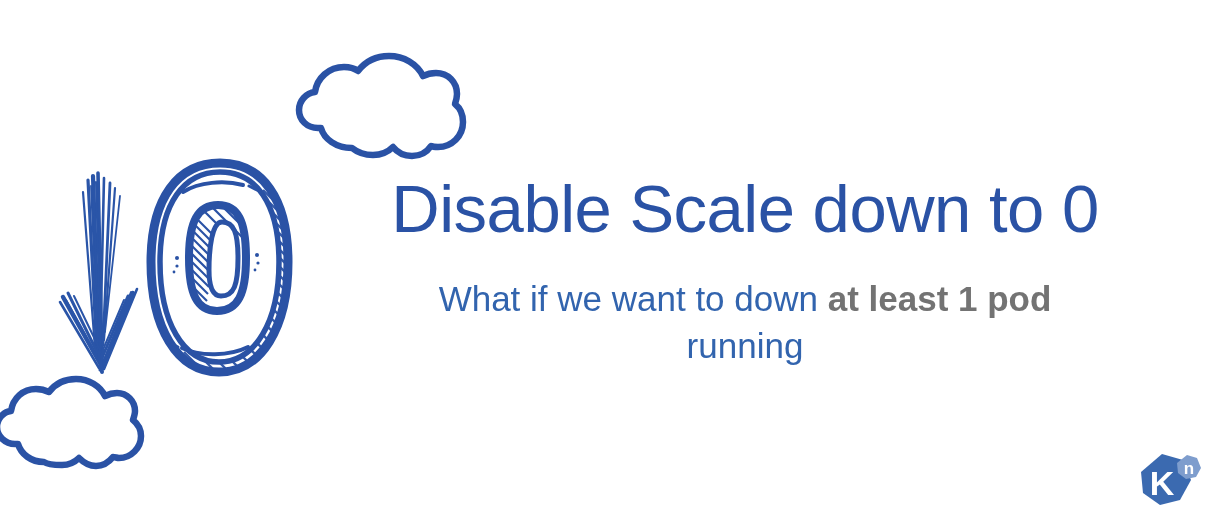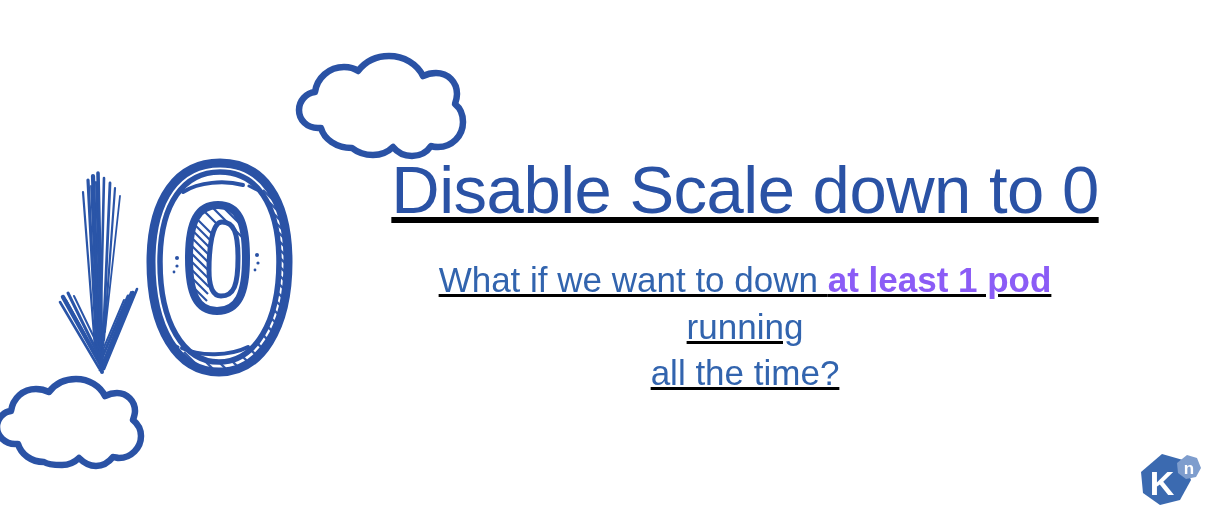--- a/index.html
+++ b/index.html
@@ -26,24 +26,23 @@
     top: 0;
     width: 470px;
     height: 525px;
     pointer-events: none;
   }
 
   
   .text-block {
     position: absolute;
     left: 380px;
-    top: 156px;
+    top: 175px;
     width: 730px;
     text-align: center;
-    text-decoration: underline;
   }
   .slide-title {
     font-family: "Liberation Sans", sans-serif;
     font-size: 67px;
     font-weight: 400;
     line-height: 1.0;
     letter-spacing: -0.5px;
     color: #2a52a5;
     margin: 0;
     white-space: nowrap;
@@ -52,21 +51,21 @@
     font-family: "Liberation Sans", sans-serif;
     font-size: 35px;
     font-weight: 400;
     line-height: 1.33;
     color: #3264ae;
     margin: 0;
     padding-top: 34px;
   }
   .slide-subtitle b {
     font-weight: 700;
-    color: #8b5cf6;
+    color: #737373;
   }
 
   
   .logo {
     position: absolute;
     left: 1130px;
     top: 448px;
     width: 74px;
     height: 72px;
   }
@@ -273,21 +272,20 @@
       </g>
 
     </svg>
   </div>
 
   <div class="text-block">
     <h1 class="slide-title">Disable Scale down to 0</h1>
 
     <p class="slide-subtitle">
       <span>What if we want to down </span><b>at least 1 pod</b><span> running</span><br>
-      <span>all the time?</span>
     </p>
   </div>
 
   <div class="logo">
     <svg width="74" height="72" viewBox="0 0 74 72" xmlns="http://www.w3.org/2000/svg">
 
       <g>
         <path d="M32 6 L53 12 L61 32 L50 52 L30 57 L13 45 L11 24 Z" fill="#3b6ab0"></path>
       </g>
 

